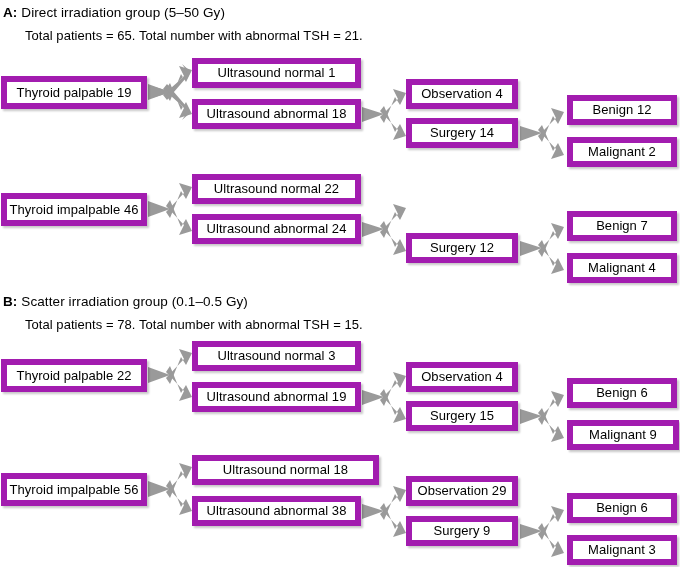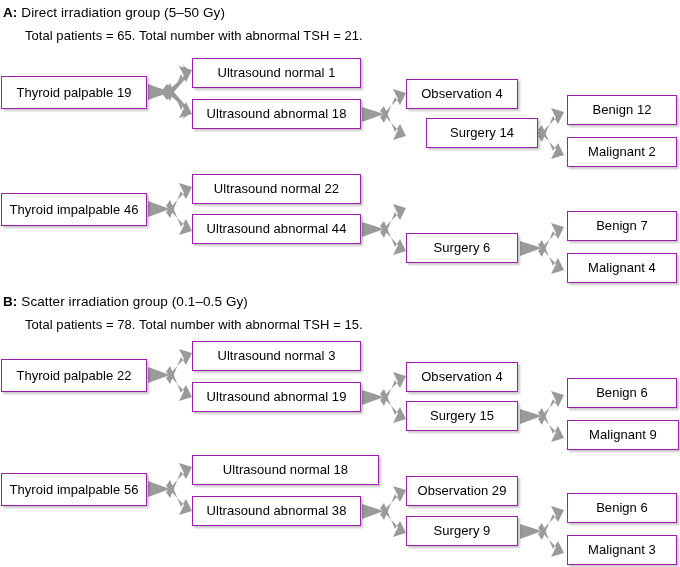--- a/index.html
+++ b/index.html
@@ -42,21 +42,21 @@
     position: absolute;
     font-size: 13px;
     line-height: 16px;
     white-space: nowrap;
     letter-spacing: 0.05px;
   }
   .node {
     position: absolute;
     box-sizing: border-box;
     background: #ffffff;
-    border: 1px solid #a21caf;
+    border: 6px solid #a21caf;
     box-shadow: 2px 2px 2px rgba(0,0,0,0.22);
     display: flex;
     align-items: center;
     justify-content: center;
     font-size: 13px;
     line-height: 14px;
     white-space: nowrap;
     letter-spacing: 0.05px;
     color: #000;
   }
@@ -125,28 +125,28 @@
 
   <div class="section-title" style="left:3px; top:5px;">
     <span class="sec-letter">A:</span><span> Direct irradiation group (5–50 Gy)</span>
   </div>
   <div class="section-sub" style="left:25px; top:28px;">Total patients = 65. Total number with abnormal TSH = 21.</div>
 
   <div class="node" style="left:1px; top:76px; width:146px; height:33px;">Thyroid palpable 19</div>
   <div class="node" style="left:192px; top:58px; width:169px; height:30px;">Ultrasound normal 1</div>
   <div class="node" style="left:192px; top:99px; width:169px; height:30px;">Ultrasound abnormal 18</div>
   <div class="node" style="left:406px; top:79px; width:112px; height:30px;">Observation 4</div>
-  <div class="node" style="left:406px; top:118px; width:112px; height:30px;margin-left:20px;">Surgery 14</div>
+  <div class="node" style="left:406px; top:118px; width:112px; height:30px;">Surgery 14</div>
   <div class="node" style="left:567px; top:95px; width:110px; height:30px;">Benign 12</div>
   <div class="node" style="left:567px; top:137px; width:110px; height:30px;">Malignant 2</div>
 
   <div class="node" style="left:1px; top:193px; width:146px; height:33px;">Thyroid impalpable 46</div>
   <div class="node" style="left:192px; top:174px; width:169px; height:30px;">Ultrasound normal 22</div>
-  <div class="node" style="left:192px; top:214px; width:169px; height:30px;">Ultrasound abnormal 44</div>
-  <div class="node" style="left:406px; top:233px; width:112px; height:30px;">Surgery 6</div>
+  <div class="node" style="left:192px; top:214px; width:169px; height:30px;">Ultrasound abnormal 24</div>
+  <div class="node" style="left:406px; top:233px; width:112px; height:30px;">Surgery 12</div>
   <div class="node" style="left:567px; top:211px; width:110px; height:30px;">Benign 7</div>
   <div class="node" style="left:567px; top:253px; width:110px; height:30px;">Malignant 4</div>
 
   <div class="section-title" style="left:3px; top:294px;">
     <span class="sec-letter">B:</span><span> Scatter irradiation group (0.1–0.5 Gy)</span>
   </div>
   <div class="section-sub" style="left:25px; top:317px;">Total patients = 78. Total number with abnormal TSH = 15.</div>
 
   <div class="node" style="left:1px; top:359px; width:146px; height:33px;">Thyroid palpable 22</div>
   <div class="node" style="left:192px; top:341px; width:169px; height:30px;">Ultrasound normal 3</div>

